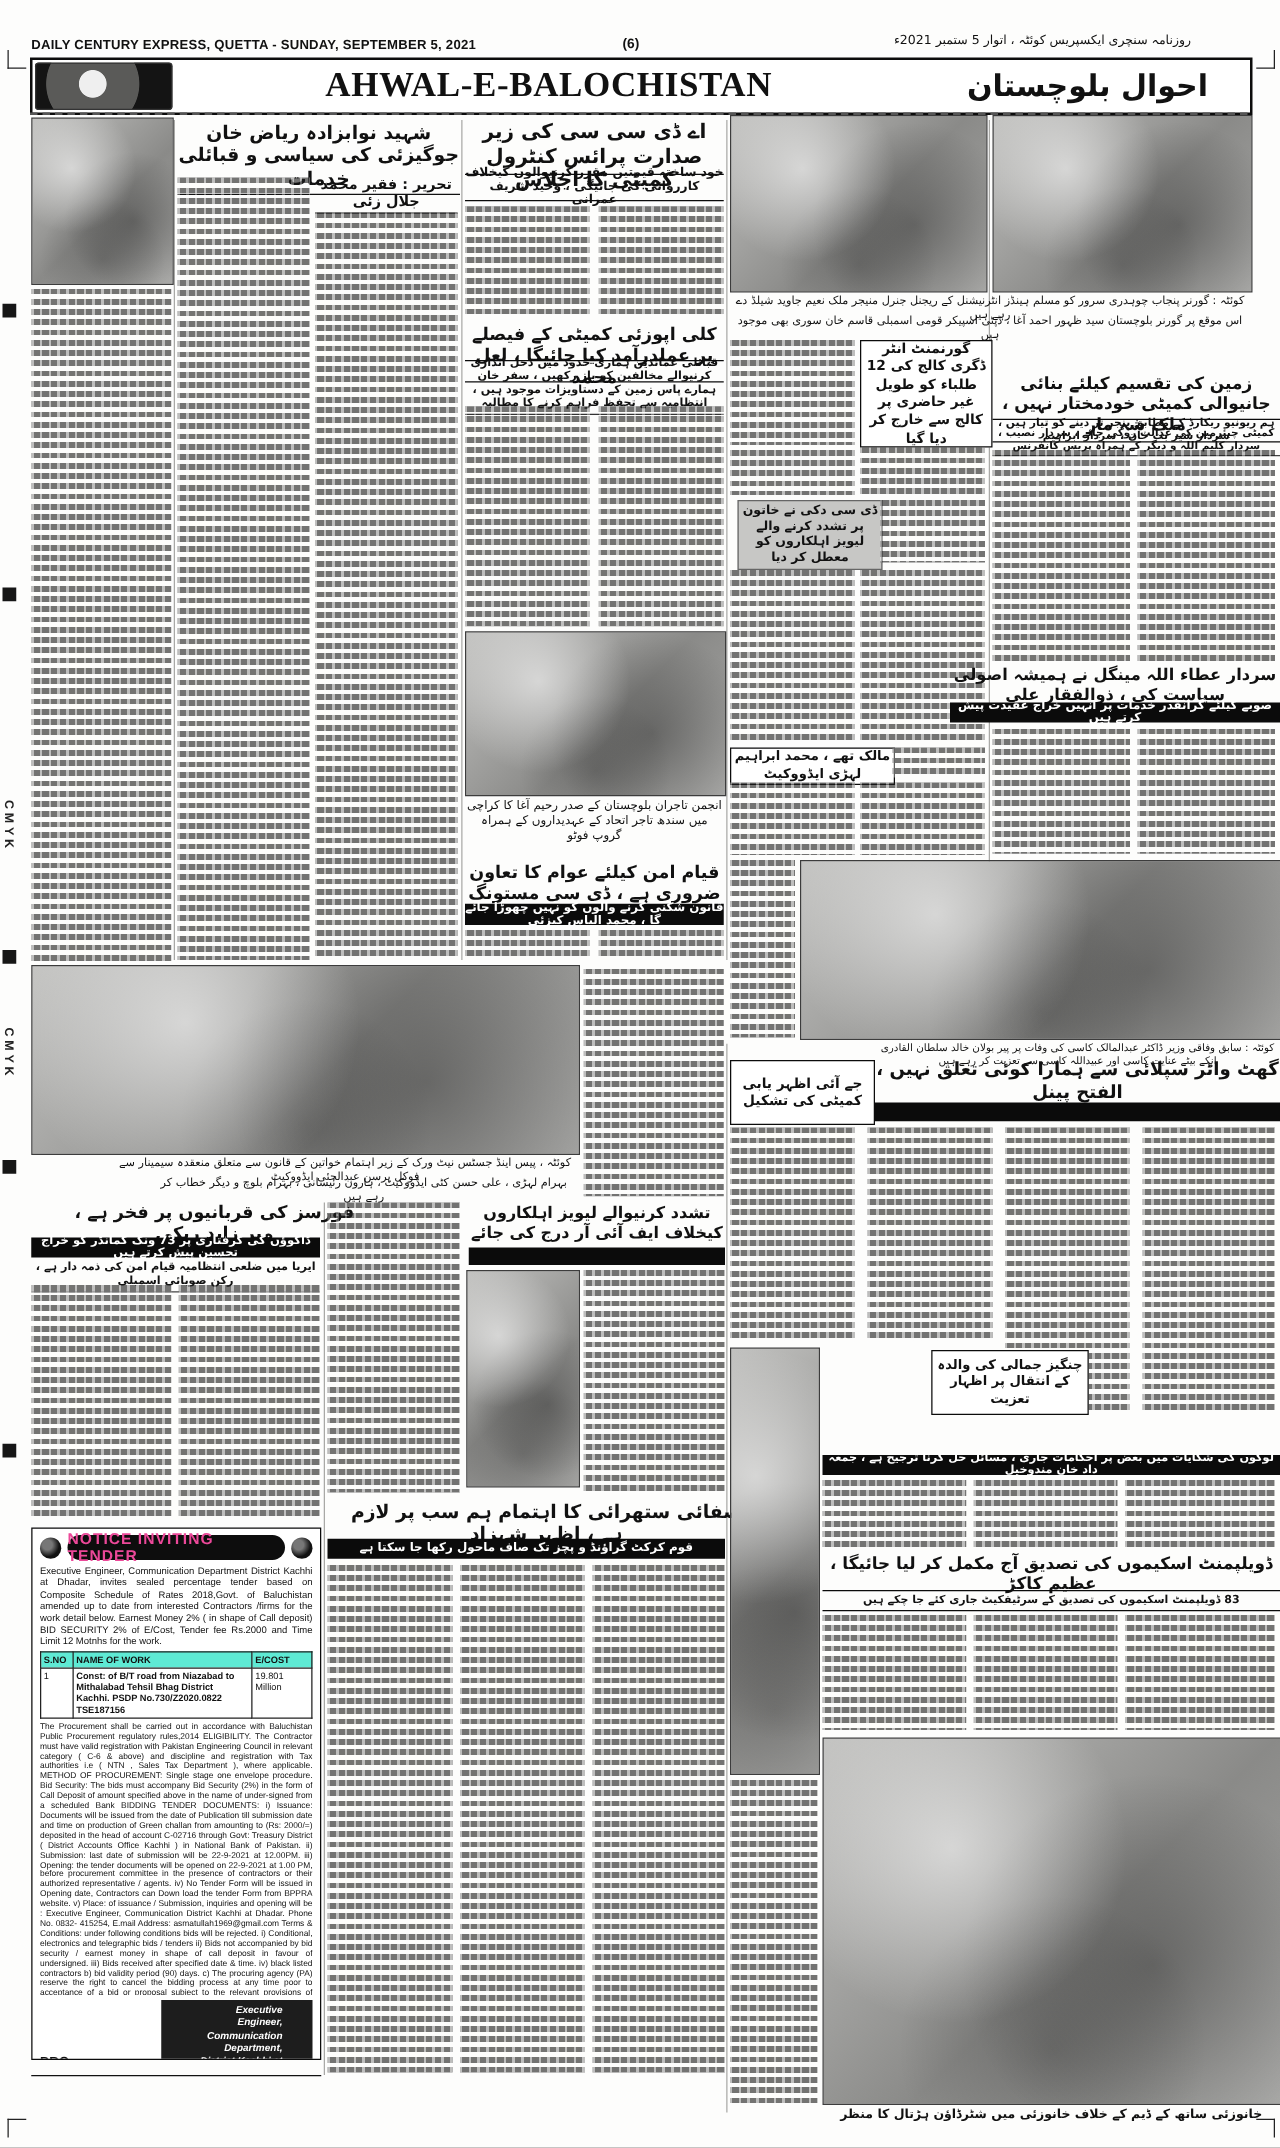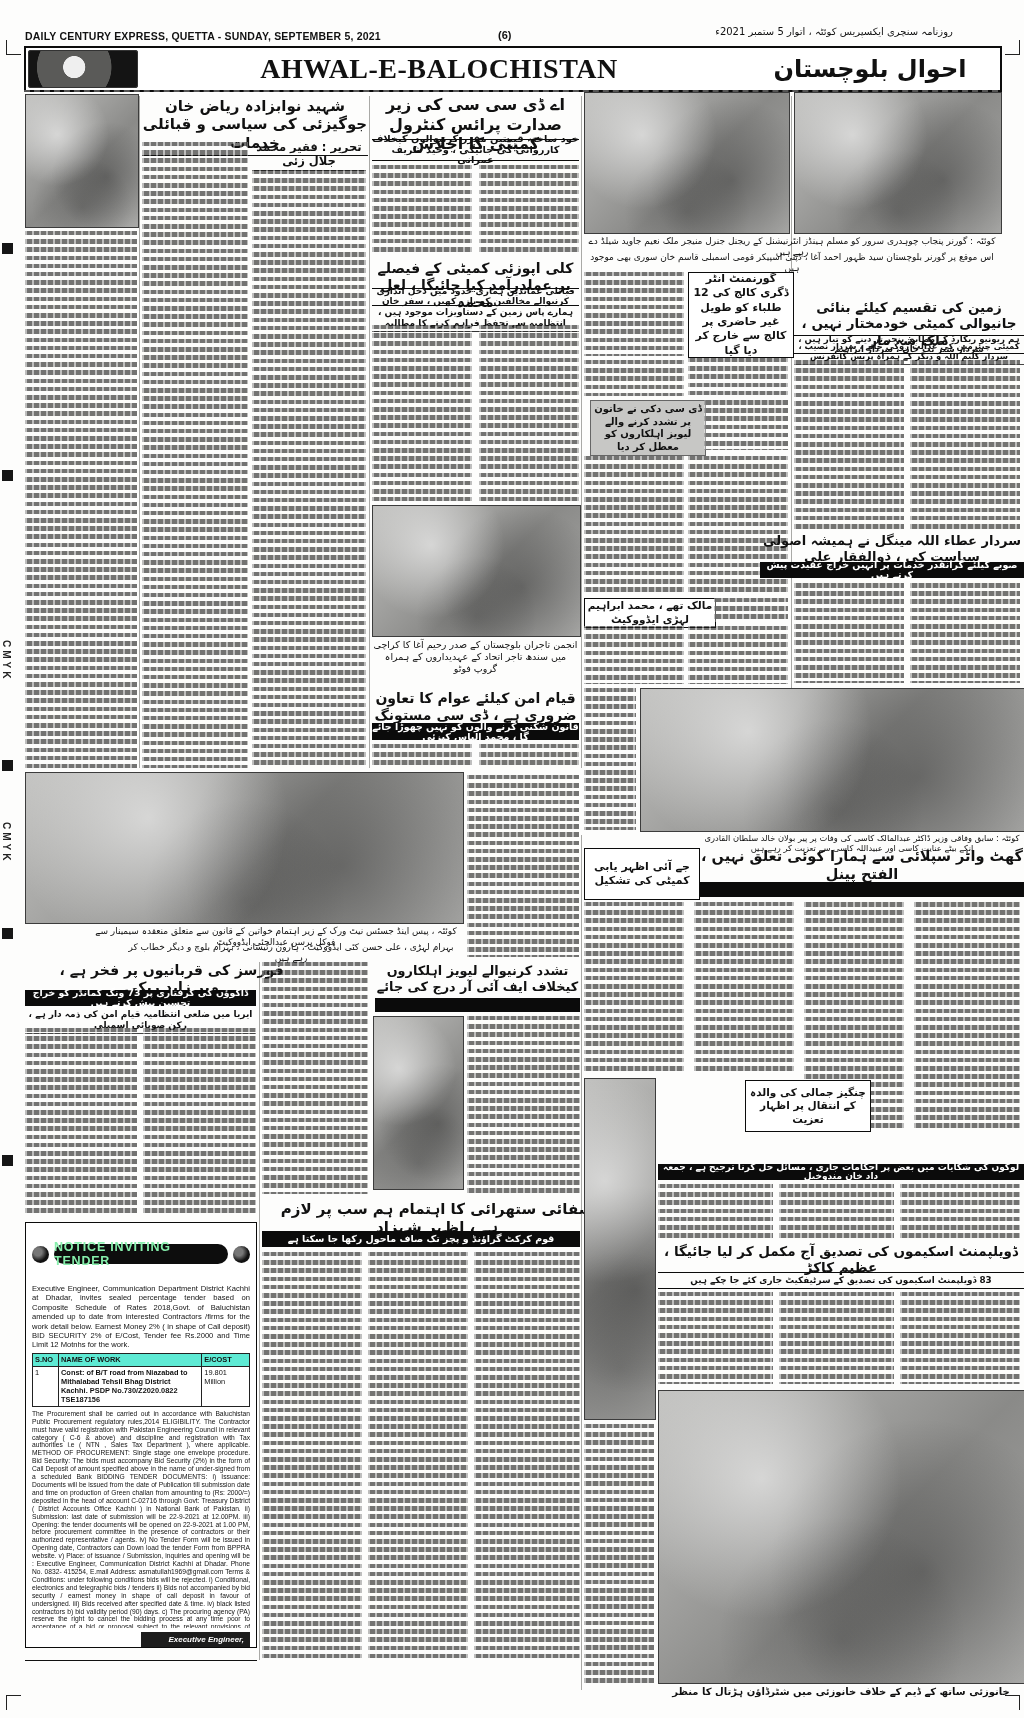--- a/index.html
+++ b/index.html
@@ -27,30 +27,30 @@
        align-items:center;justify-content:center;text-align:center;line-height:1.3;padding:2px;}
   .graybox{background:#c7c7c5;border:1px solid #666;font-weight:bold;display:flex;
        align-items:center;justify-content:center;text-align:center;line-height:1.25;padding:2px;}
   .cap{text-align:center;line-height:1.25;}
   .vline{width:0;border-left:1px solid #a9a9a6;}
   .crop{width:14px;height:14px;}
   .reg{width:11px;height:11px;background:#161616;left:2px;}
   .cmyk{left:1px;writing-mode:vertical-rl;font-size:10px;font-weight:bold;letter-spacing:3px;color:#222;}
   
   .tender{border:1.6px solid #0b0b0b;background:#fff;padding:5px 6px;box-sizing:border-box;overflow:hidden;}
-  .tpill{background:#0d0d0d;color:#86efac;border-radius:12px;font-weight:bold;font-size:12.5px;
-         letter-spacing:.8px;display:flex;align-items:center;justify-content:center;height:20px;flex:1;margin:16px 5px;}
+  .tpill{background:#0d0d0d;color:#ec4899;border-radius:12px;font-weight:bold;font-size:12.5px;
+         letter-spacing:.8px;display:flex;align-items:center;justify-content:center;height:20px;flex:1;margin:0 5px;}
   .tlogo{width:17px;height:17px;border-radius:50%;background:radial-gradient(circle at 35% 35%,#777 0 25%,#111 60%);flex:0 0 auto;}
   .tintro{font-size:7.6px;line-height:1.24;text-align:justify;margin-top:4px;}
   .ttable{width:100%;border-collapse:collapse;margin-top:3px;font-size:7.4px;}
   .ttable th,.ttable td{border:1px solid #222;padding:1.5px 2px;text-align:left;vertical-align:top;}
   .ttable th{font-weight:bold;background:#5eead4;}
   .tbody{font-size:6.7px;line-height:1.18;text-align:justify;margin-top:3px;height:218px;overflow:hidden;}
   .tsign{background:#1d1d1d;color:#fff;font-style:italic;font-weight:bold;font-size:8px;
-         text-align:right;line-height:1.3;padding:3px 6px;}
+         text-align:right;line-height:1.3;padding:3px 24px;}
   .prq{font-weight:bold;font-size:10.5px;letter-spacing:.3px;}
 </style>
 </head>
 <body>
 
 <div class="sheet">
 
   <div class="abs crop" style="left:6px;top:40px;border-left:1.5px solid #222;border-bottom:1.5px solid #222;"></div>
   <div class="abs crop" style="right:4px;top:40px;border-right:1.5px solid #222;border-bottom:1.5px solid #222;"></div>
   <div class="abs crop" style="left:6px;bottom:8px;border-left:1.5px solid #222;border-top:1.5px solid #222;"></div>

